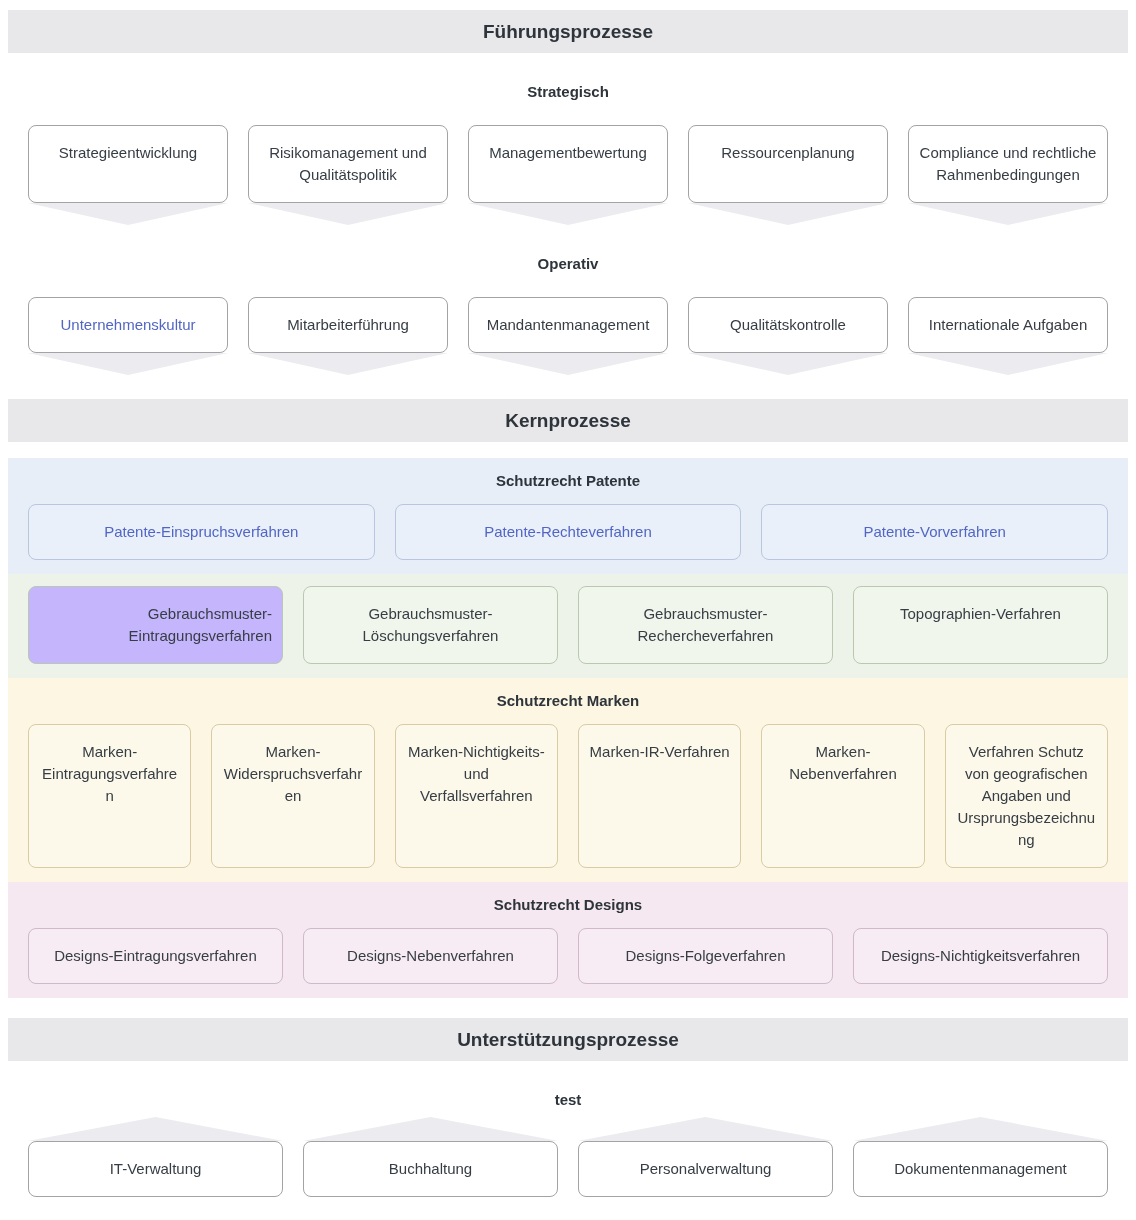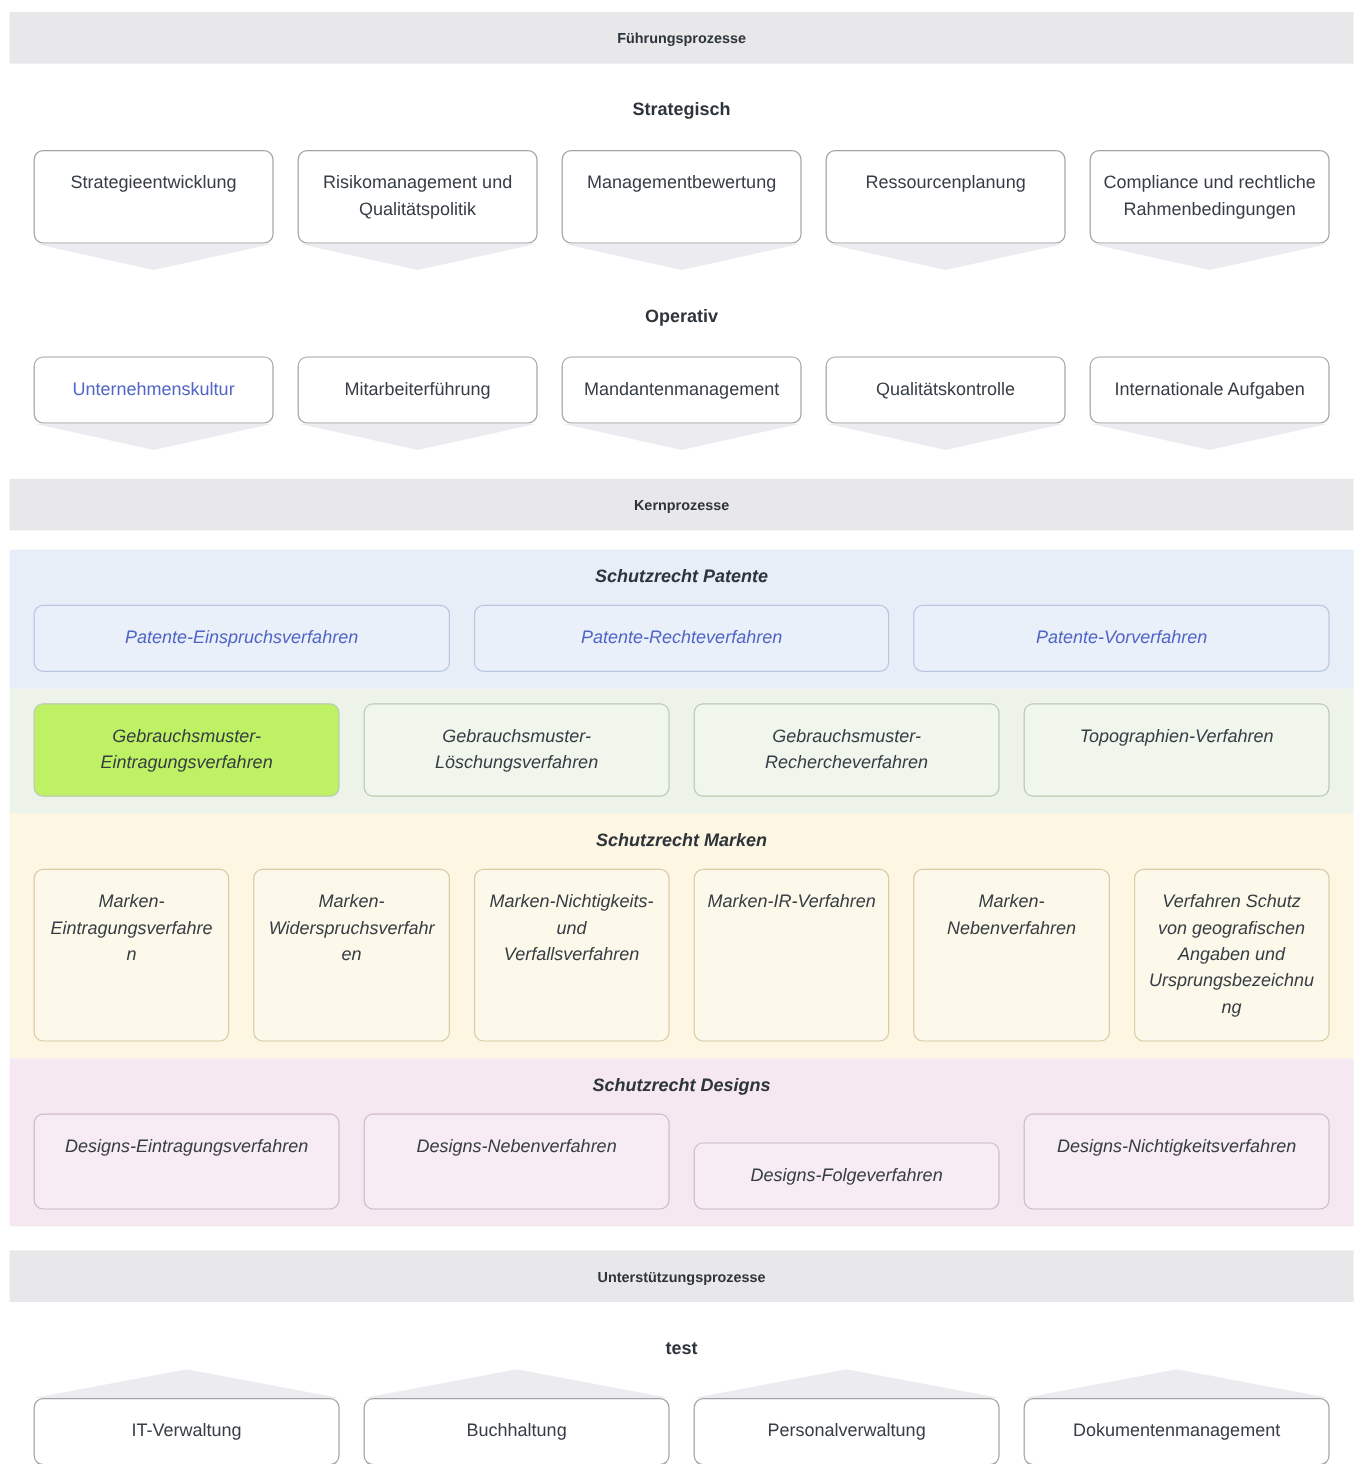--- a/index.html
+++ b/index.html
@@ -14,35 +14,35 @@
 
   .title-band {
     height: 43px;
     margin: 24px 8px 0;
     background: #e8e8ea;
     display: flex; align-items: center; justify-content: center;
   }
   .title-band:first-child { margin-top: 10px; }
   .title-band.tight { margin-top: 20px; }
   .title-text {
-    font-size: 12px; font-weight: bold; color: #2e343b;
+    font-size: 19px; font-weight: bold; color: #2e343b;
   }
 
   .group-heading {
     text-align: center;
     font-weight: bold;
     font-size: 15px; line-height: 18px;
     color: #2e343b;
     margin: 30px 0 24px;
   }
   .plain-group:first-of-type .group-heading { margin-top: 32px; }
   .arrow-up-group .group-heading { margin-bottom: 8px; }
 
   .plain-group { margin: 0 8px; }
-  .theme-band { margin: 0 8px; padding: 12px 20px 14px; font-style: italic; }
+  .theme-band { margin: 0 8px; padding: 12px 20px 14px; }
   .theme-band.first { margin-top: 16px; }
   .theme-band .group-heading { margin: 2px 0 14px; }
 
   .row { display: flex; gap: 20px; padding: 0 20px; align-items: stretch; }
   .theme-band .row { padding: 0; }
 
   .cell { flex: 1 1 0; min-width: 0; display: flex; flex-direction: column; }
 
   .box {
     flex: 1;
@@ -157,21 +157,21 @@
         <div class="cell">
           <div class="box" style="background: rgb(234, 240, 249); border-color: rgb(185, 198, 224);">
             <span class="box-label" style="color: rgb(81, 102, 196);">Patente-Vorverfahren</span>
           </div>
         </div>
       </div>
     </div>
     <div class="theme-band" style="background: rgb(237, 243, 233);">
       <div class="row">
         <div class="cell">
-          <div class="box" style="background: #bef264; border-color: rgb(185, 201, 177);">
+          <div class="box" style="background: #c4b5fd; border-color: rgb(185, 201, 177); text-align: right;">
             <span class="box-label">Gebrauchsmuster-Eintragungsverfahren</span>
           </div>
         </div>
         <div class="cell">
           <div class="box" style="background: rgb(241, 246, 237); border-color: rgb(185, 201, 177);">
             <span class="box-label">Gebrauchsmuster-Löschungsverfahren</span>
           </div>
         </div>
         <div class="cell">
           <div class="box" style="background: rgb(241, 246, 237); border-color: rgb(185, 201, 177);">
@@ -227,21 +227,21 @@
           <div class="box" style="background: rgb(247, 236, 243); border-color: rgb(207, 185, 202);">
             <span class="box-label">Designs-Eintragungsverfahren</span>
           </div>
         </div>
         <div class="cell">
           <div class="box" style="background: rgb(247, 236, 243); border-color: rgb(207, 185, 202);">
             <span class="box-label">Designs-Nebenverfahren</span>
           </div>
         </div>
         <div class="cell">
-          <div class="box" style="background: rgb(247, 236, 243); border-color: rgb(207, 185, 202); margin-top: 24px;">
+          <div class="box" style="background: rgb(247, 236, 243); border-color: rgb(207, 185, 202);">
             <span class="box-label">Designs-Folgeverfahren</span>
           </div>
         </div>
         <div class="cell">
           <div class="box" style="background: rgb(247, 236, 243); border-color: rgb(207, 185, 202);">
             <span class="box-label">Designs-Nichtigkeitsverfahren</span>
           </div>
         </div>
       </div>
     </div>

